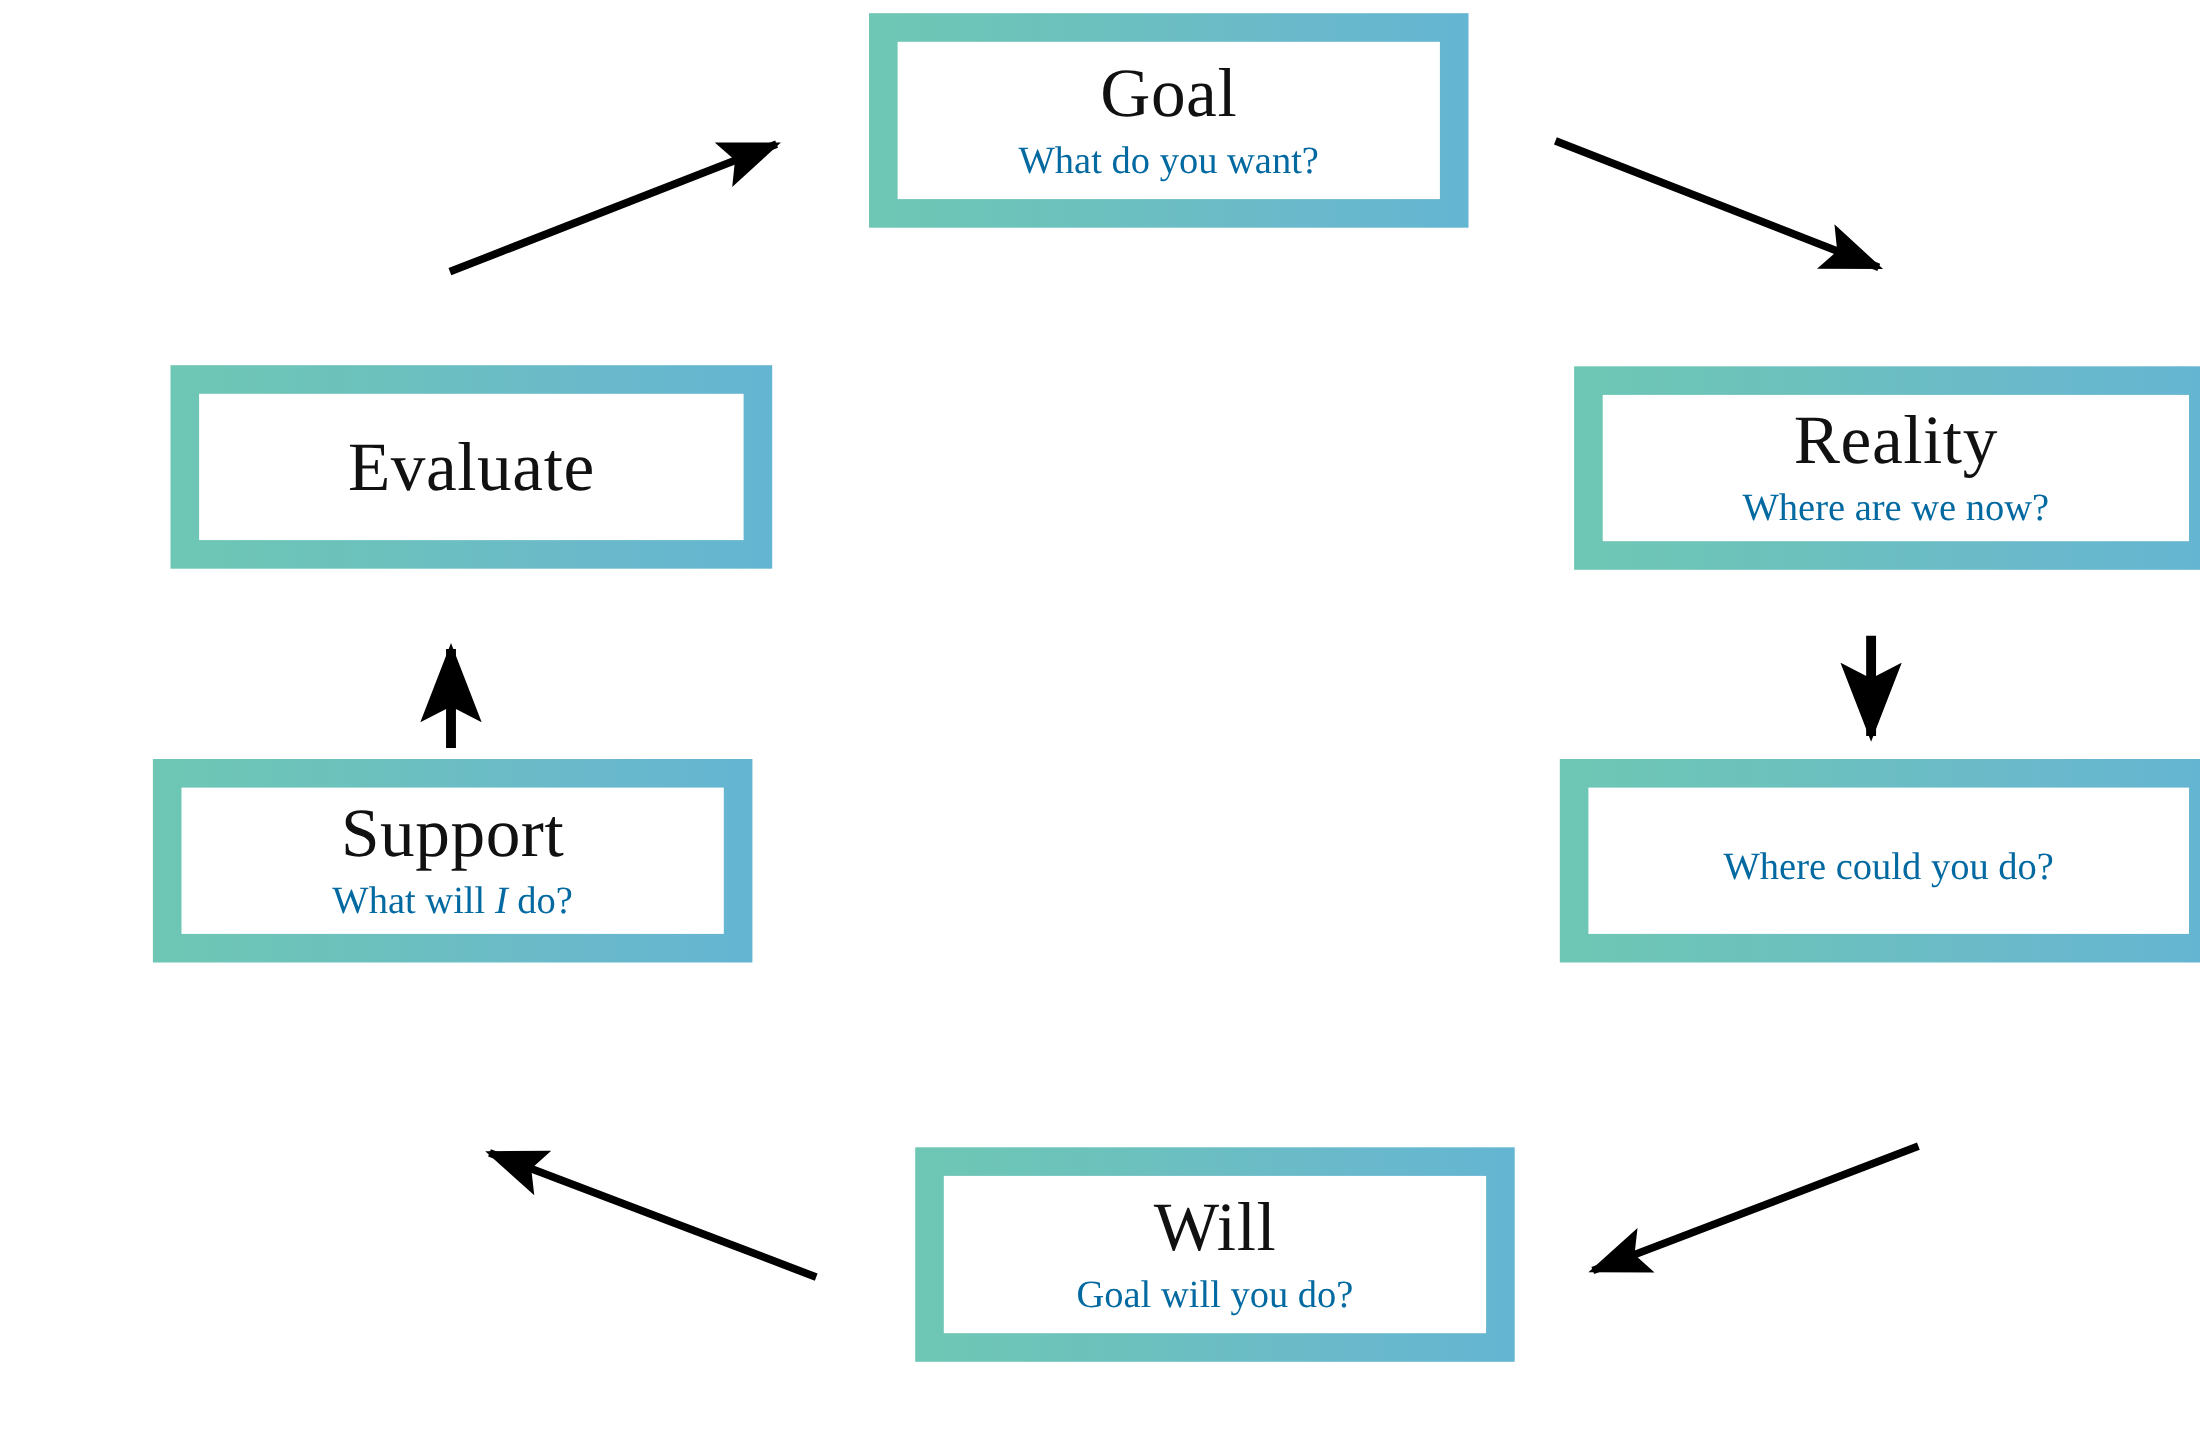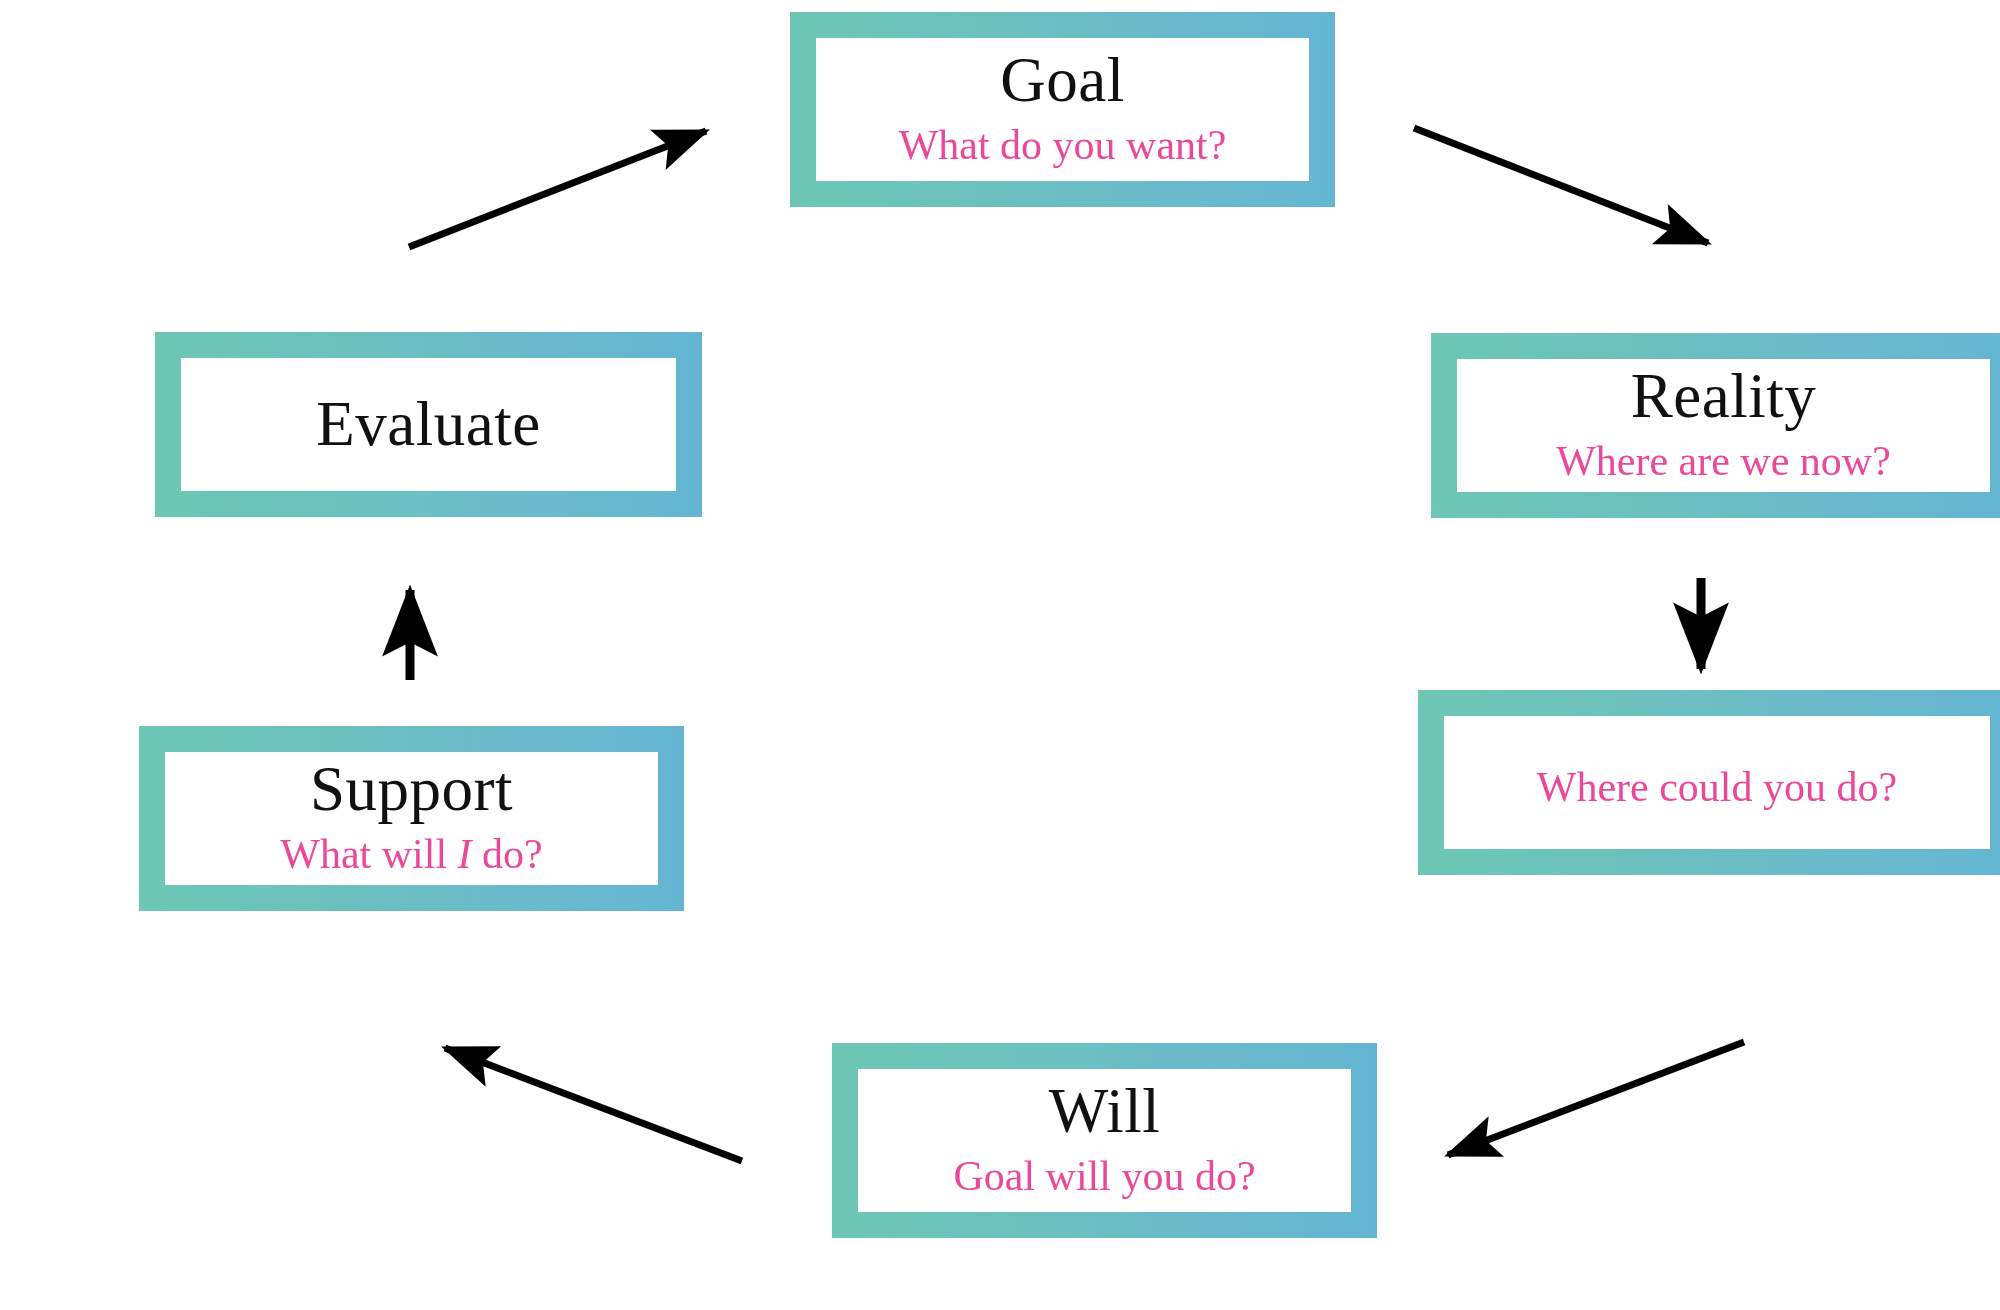--- a/index.html
+++ b/index.html
@@ -39,23 +39,23 @@
   }
   .node-title {
     font-size: 63px;
     line-height: 1.0;
     color: #111111;
     font-weight: 400;
     letter-spacing: 0.5px;
     white-space: nowrap;
   }
   .node-sub {
-    font-size: 42px;
+    font-size: 35px;
     line-height: 1.12;
-    color: #ec4899;
+    color: #0369a1;
     margin-top: 10px;
     white-space: nowrap;
   }
   .node-sub i {
     font-style: italic;
   }
 
   
   #node-goal     { left: 790px;  top: 12px;   width: 545px; height: 190px; }
   #node-reality  { left: 1431px; top: 333px;  width: 585px; height: 112px; }
@@ -66,21 +66,21 @@
 
   
   #node-reality .node-inner,
   #node-options .node-inner,
   #node-support .node-inner,
   #node-evaluate .node-inner { padding: 22px 10px; }
 
   #node-goal, #node-will { height: 195px; }
   #node-reality  { height: 185px; }
   #node-options  { height: 185px; }
-  #node-support  { height: 185px; margin-top: 36px; }
+  #node-support  { height: 185px; }
   #node-evaluate { height: 185px; }
 
   
   .arrow-layer {
     position: absolute;
     left: 0;
     top: 0;
     width: 2000px;
     height: 1310px;
     pointer-events: none;

